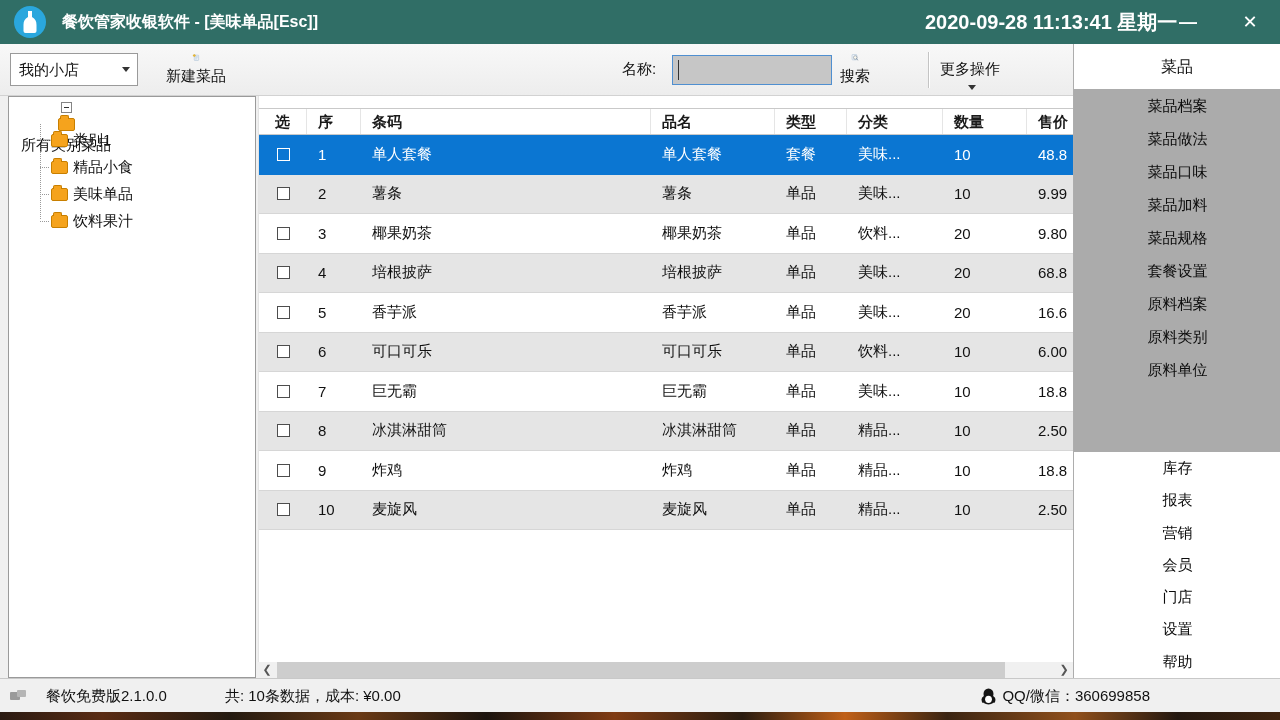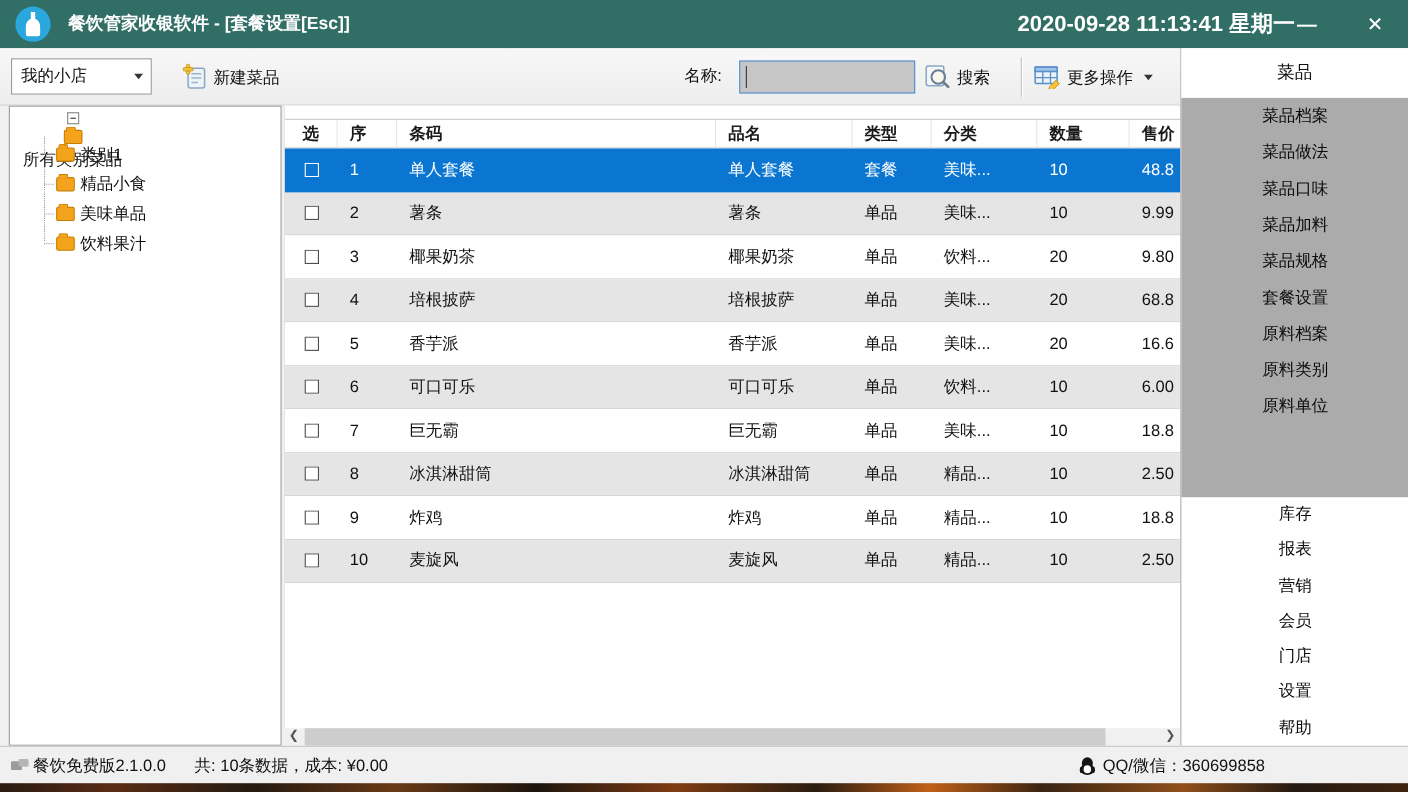--- a/index.html
+++ b/index.html
@@ -14,21 +14,21 @@
   .win-btn { position:absolute; top:0; height:44px; width:44px; text-align:center; line-height:44px; font-size:18px; font-weight:bold; cursor:pointer; }
   .btn-min { left:1166px; } .btn-close { left:1228px; }
 
   
   .main { position:absolute; top:44px; left:0; width:1280px; height:634px; background:#f0f0f0; }
 
   
   .toolbar { position:absolute; top:0; left:0; width:1073px; height:52px; background:linear-gradient(#f8f8f8,#ededed); border-bottom:1px solid #d2d2d2; }
   .store-select { position:absolute; left:10px; top:9px; width:128px; height:33px; background:#fff; border:1px solid #9a9a9a; font-size:15px; line-height:31px; padding-left:8px; color:#111; }
   .store-select .arr { position:absolute; right:7px; top:13px; width:0; height:0; border-left:4px solid transparent; border-right:4px solid transparent; border-top:5px solid #333; }
-  .tool-btn { position:absolute; top:10px; height:32px; display:flex; align-items:center; gap:6px; font-size:15px; color:#111; cursor:pointer; }
+  .tool-btn { position:absolute; top:10px; height:32px; display:flex; align-items:center; gap:6px; font-size:15px; color:#111; cursor:pointer;flex-direction:column; }
   .new-item { left:166px; }
   .name-label { position:absolute; left:622px; top:16px; font-size:15px; color:#111; }
   .search-input { position:absolute; left:672px; top:11px; width:160px; height:30px; background:#c6c6c6; border:1px solid #4f8fd0; }
   .search-input .caret { position:absolute; left:5px; top:4px; width:1px; height:20px; background:#333; }
   .search-btn { left:840px; }
   .tb-sep { position:absolute; left:928px; top:8px; width:1px; height:36px; background:#c4c4c4; box-shadow:1px 0 0 #fff; }
   .more-ops { left:940px; }
   .more-ops .arr { width:0; height:0; border-left:4px solid transparent; border-right:4px solid transparent; border-top:5px solid #333; margin-left:4px; }
 
   
@@ -65,40 +65,40 @@
   
   .sidebar { position:absolute; top:0; left:1073px; width:207px; height:634px; background:#fff; border-left:1px solid #adadad; }
   .sb-header { height:45px; line-height:45px; text-align:center; font-size:16px; color:#111; background:#fff; cursor:default; }
   .sb-gray { position:absolute; top:45px; left:0; width:207px; height:363px; background:#ababab; }
   .sb-item { height:33px; line-height:33px; text-align:center; font-size:15px; color:#0b0b0b; cursor:pointer; }
   .sb-bottom { position:absolute; top:408px; left:0; width:207px; }
   .sb-bottom .sb-item { height:32.3px; line-height:32.3px; }
 
   
   .statusbar { position:absolute; top:678px; left:0; width:1280px; height:34px; background:#f0f0f0; border-top:1px solid #c8c8c8; font-size:15px; color:#111; }
-  .status-left { position:absolute; left:10px; top:0; height:34px; display:flex; align-items:center; gap:4px; }
+  .status-left { position:absolute; left:10px; top:0; height:34px; display:flex; align-items:center; gap:20px; }
   .status-right { position:absolute; right:130px; top:0; height:34px; display:flex; align-items:center; gap:6px; }
   .app-mini-icon { width:16px; height:12px; position:relative; }
   .app-mini-icon::before { content:""; position:absolute; left:0; top:2px; width:10px; height:8px; background:#9a9a9a; border-radius:1px; }
   .app-mini-icon::after { content:""; position:absolute; left:7px; top:0; width:9px; height:7px; background:#b5b5b5; border-radius:1px; }
 
   
   .bottomstrip { position:absolute; top:712px; left:0; width:1280px; height:8px;
     background:linear-gradient(90deg,#2a1a12 0%,#5a2c14 8%,#241a10 18%,#6a3a16 28%,#1c140e 38%,#803c14 48%,#2a1c10 58%,#c06018 66%,#3a2412 74%,#90501c 84%,#241810 92%,#40240f 100%); }
 </style>
 </head>
 <body>
 
 <div class="titlebar">
   <div class="logo">
     <svg width="20" height="24" viewBox="0 0 20 24">
       <path d="M8 1 h4 v6 c3.2 1.8 4.5 4 4.5 8 v6 a2 2 0 0 1 -2 2 h-9 a2 2 0 0 1 -2 -2 v-6 c0 -4 1.3 -6.2 4.5 -8 z" fill="#ffffff"></path>
     </svg>
   </div>
-  <div class="app-title">餐饮管家收银软件 - [套餐设置[Esc]]</div>
+  <div class="app-title">餐饮管家收银软件 - [美味单品[Esc]]</div>
   <div class="title-datetime">2020-09-28 11:13:41 星期一</div>
   <div class="win-btn btn-min">—</div>
   <div class="win-btn btn-close">✕</div>
 </div>
 
 <div class="main">
 
   <div class="toolbar">
     <div class="store-select">
       <span>我的小店</span>

